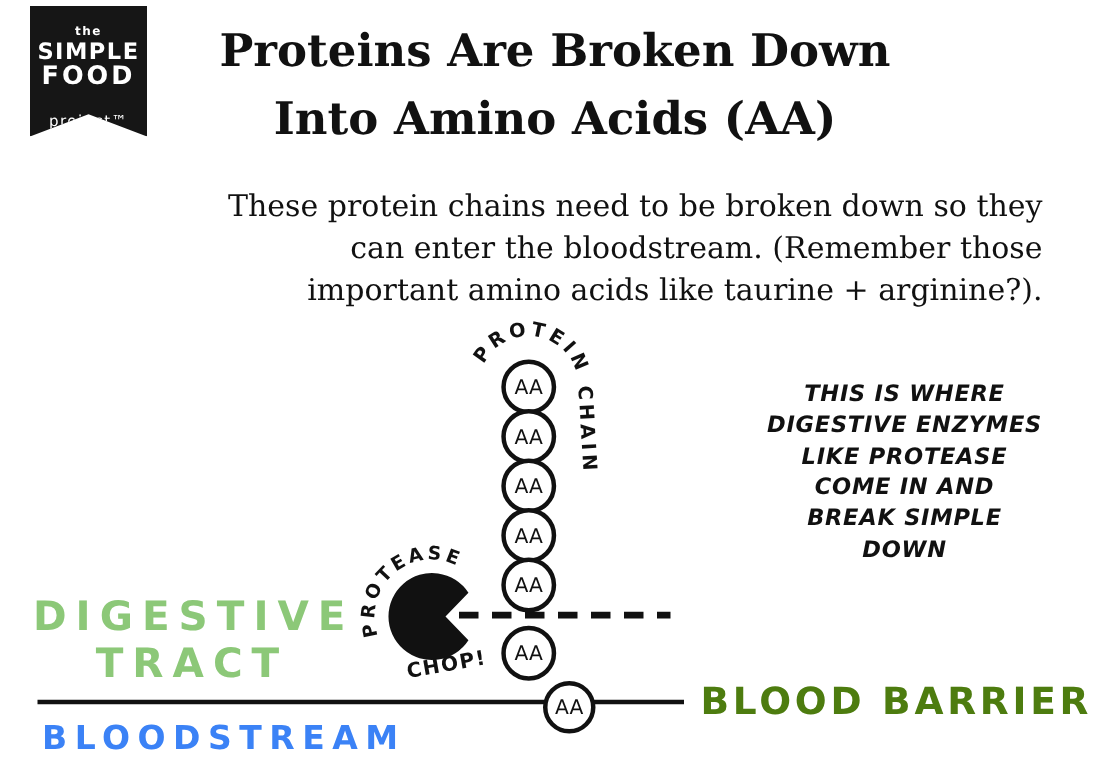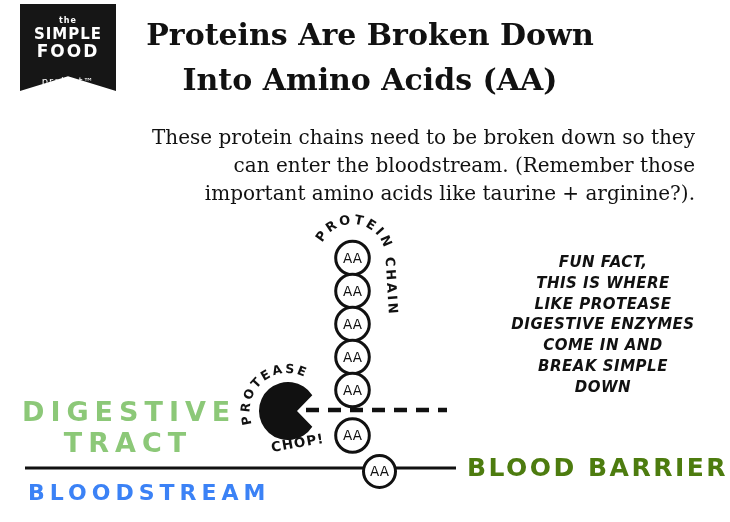--- a/index.html
+++ b/index.html
@@ -10,21 +10,21 @@
     height: 522px;
     background: #ffffff;
     overflow: hidden;
     font-family: "DejaVu Sans", "Liberation Sans", sans-serif;
   }
 
   
   .logo-badge {
     position: absolute;
     left: 20px; top: 4px;
-    width: 96px; height: 87px;
+    width: 78px; height: 87px;
     background: #161616;
     clip-path: polygon(0 0, 100% 0, 100% 100%, 50% 83%, 0 100%);
     color: #ffffff;
     text-align: center;
     padding-top: 13px;
     line-height: 1;
   }
   .logo-the     { font-size: 8px;  letter-spacing: 1px; margin-bottom: 2px; font-weight: bold; }
   .logo-simple  { font-size: 15px; font-weight: bold; letter-spacing: 1px; margin-bottom: 1px; }
   .logo-food    { font-size: 17px; font-weight: bold; letter-spacing: 2px; margin-bottom: 17px; }
@@ -155,24 +155,23 @@
 
       <circle cx="352.5" cy="435.5" r="16.8" fill="#ffffff" stroke="#111111" stroke-width="3"></circle>
       <text x="352.5" y="440.3" text-anchor="middle">AA</text>
 
       <circle cx="379.5" cy="471.5" r="16" fill="#ffffff" stroke="#111111" stroke-width="3"></circle>
       <text x="379.5" y="476.3" text-anchor="middle">AA</text>
     </g>
   </svg>
 
   <div class="fun-fact">
-    <div>FUN FACT,</div>
     <div>THIS IS WHERE</div>
+    <div>DIGESTIVE ENZYMES</div>
     <div>LIKE PROTEASE</div>
-    <div>DIGESTIVE ENZYMES</div>
     <div>COME IN AND</div>
     <div>BREAK SIMPLE</div>
     <div>DOWN</div>
   </div>
 
   <div class="digestive-tract">
     <div>DIGESTIVE</div>
     <div>TRACT</div>
   </div>
 

